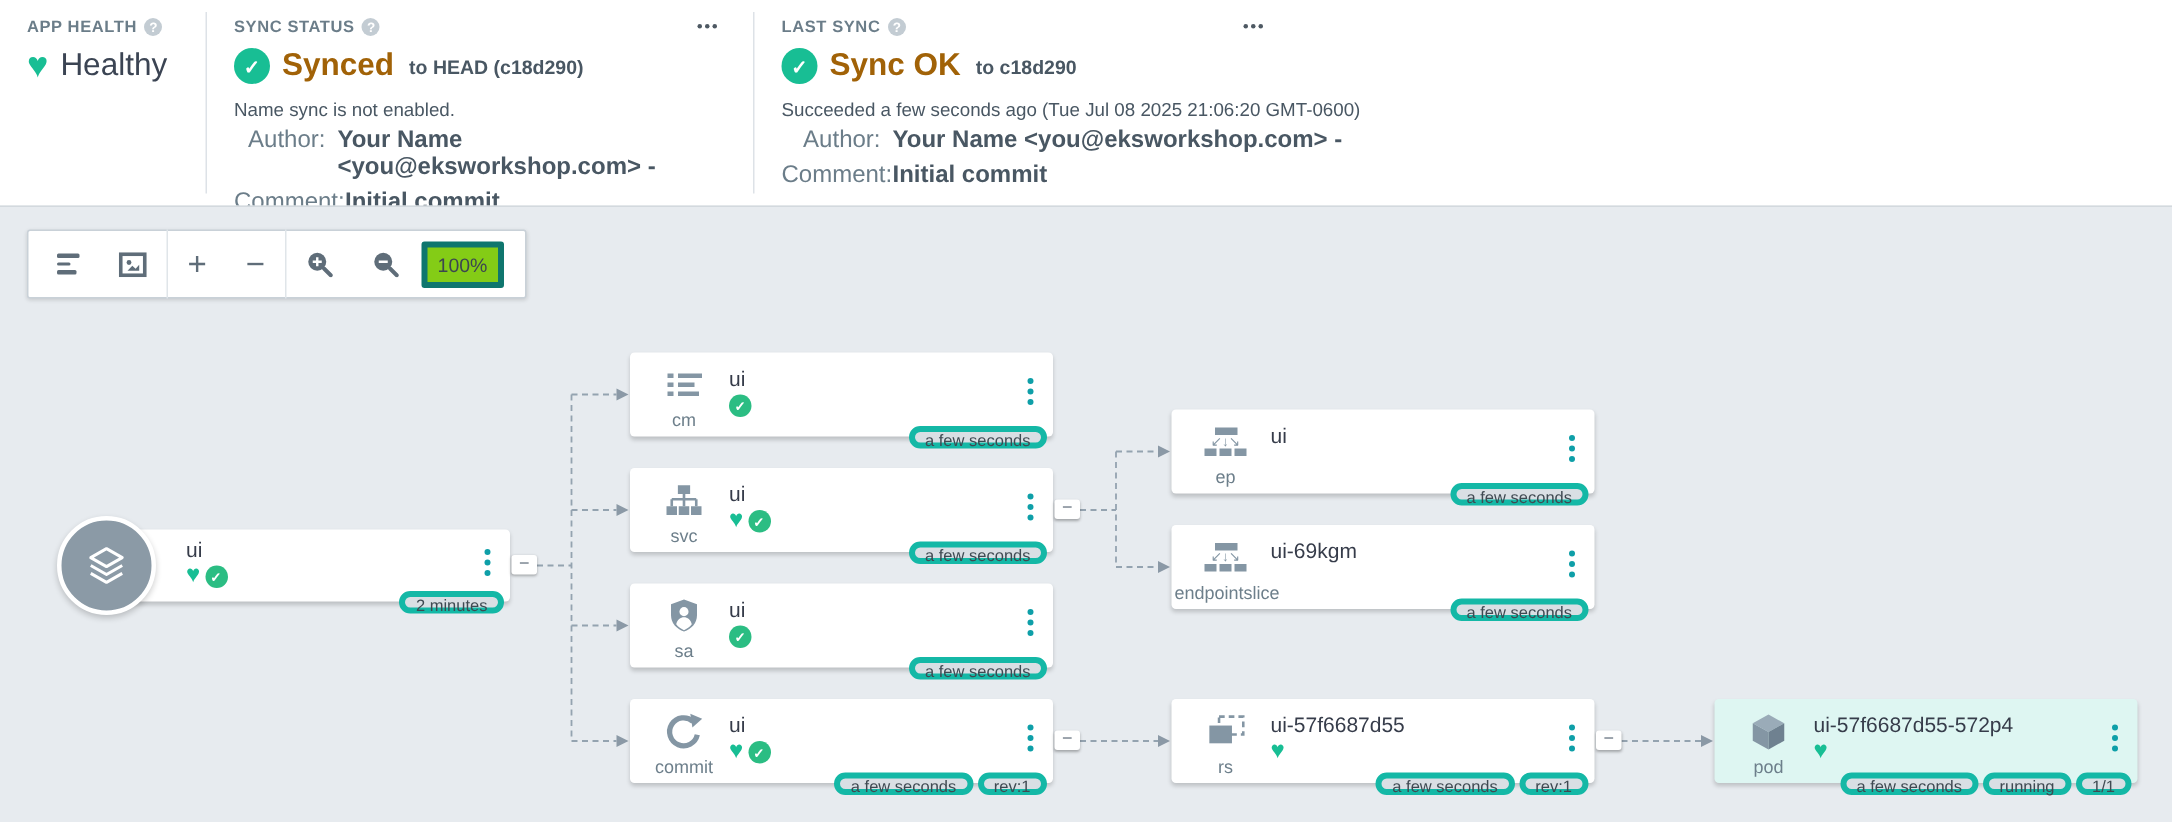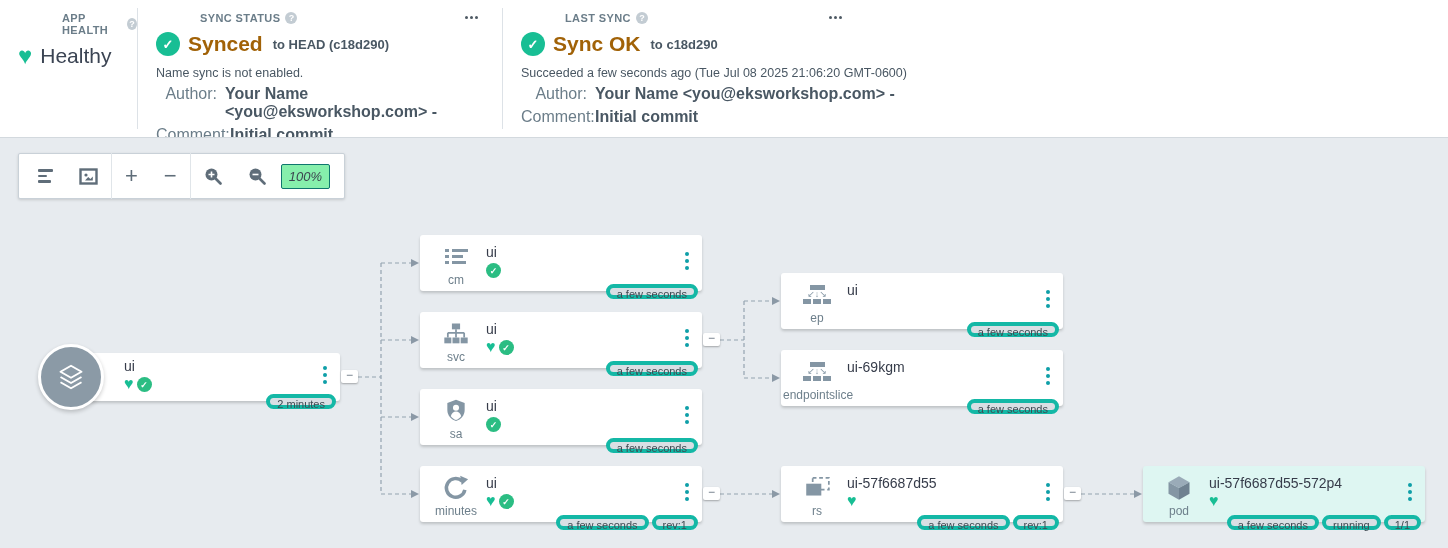--- a/index.html
+++ b/index.html
@@ -7,21 +7,21 @@
               font-family:"Liberation Sans", sans-serif; }
 
   
   .topbar { display:flex; width:1448px; height:137px; background:#fff; }
   .vdiv { width:1px; background:#dde2e7; margin:8px 0; }
   .panel { position:relative; padding:12px 0 0 18px; }
   .panel-health { width:137px; }
   .panel-sync { width:364px; }
   .panel-last { flex:1; }
 
-  .panel-label-row { display:flex; align-items:center; gap:5px;margin-left:44px; }
+  .panel-label-row { display:flex; align-items:center; gap:5px; }
   .panel-label { font-size:11px; font-weight:bold; letter-spacing:.4px; color:#6b7d89; }
   .help-icon { width:12px; height:12px; border-radius:50%; background:#c3ccd3; color:#fff;
                font-size:9px; font-weight:bold; display:flex; align-items:center; justify-content:center; }
   .ellipsis { position:absolute; top:16px; display:inline-flex; gap:2px; cursor:pointer; }
   .ellipsis i { width:3px; height:3px; border-radius:50%; background:#4e5963; }
   .panel-sync .ellipsis { left:327px; }
   .panel-last .ellipsis { left:326px; }
 
   .status-row { display:flex; align-items:center; gap:8px; margin-top:8px; }
   .heart-lg { color:#18be94; font-size:24px; line-height:22px; }
@@ -42,22 +42,22 @@
   .edges { position:absolute; left:0; top:0; }
 
   
   .gtoolbar { position:absolute; left:18px; top:15px; height:46px; background:#fff;
               border:1px solid #c9d1d8; border-radius:2px; box-shadow:0 1px 3px rgba(0,0,0,.15);
               display:flex; align-items:center; padding:0 6px; }
   .tbtn { padding:0 13px; height:46px; display:flex; align-items:center; justify-content:center;
           cursor:pointer; color:#5f6d79; }
   .tbtn.text { font-size:22px; font-weight:400; line-height:20px; }
   .tdiv { width:1px; height:46px; background:#e0e5e9; }
-  .zoom-box { margin:0 8px 0 2px; border:1px solid #0f766e; background:#86efac; border-radius:2px;
-              padding:4px 7px; font-size:13px; color:#3c4650;font-style:italic; }
+  .zoom-box { margin:0 8px 0 2px; border:4px solid #0f766e; background:#84cc16; border-radius:2px;
+              padding:4px 7px; font-size:13px; color:#3c4650; }
 
   
   .node { position:absolute; width:282px; height:56px; background:#fff; border-radius:3px;
           box-shadow:0 2px 3px rgba(0,0,0,.18); cursor:pointer; }
   .node .icon-box { position:absolute; left:12px; top:5px; width:48px; height:33px;
                     display:flex; align-items:center; justify-content:center; }
   .node .kind { position:absolute; left:12px; top:38px; width:48px; text-align:center;
                 font-size:12px; color:#6d7f8b; white-space:nowrap; }
   .node .kind.wide { left:2px; text-align:left; }
   .node .info { position:absolute; left:66px; top:9px; }
@@ -370,21 +370,21 @@
       </div>
   </div>
 
   <div class="node n-dep">
     <div class="icon-box">
       <svg width="28" height="28" viewBox="0 0 24 24">
         <path d="M19.6 13.6A8 8 0 1 1 17.2 6" fill="none" stroke="#8496a4" stroke-width="3"></path>
         <polygon points="15.6,1.6 22.4,4.4 16.8,9.4" fill="#8496a4"></polygon>
       </svg>
     </div>
-    <div class="kind">minutes</div>
+    <div class="kind">commit</div>
     <div class="info">
       <div class="name">ui</div>
       <div class="statuses">
         <span class="heart-sm">♥</span>
         <span class="check-sm">✓</span>
       </div>
     </div>
     <span class="menu">
         <i></i>
         <i></i>

